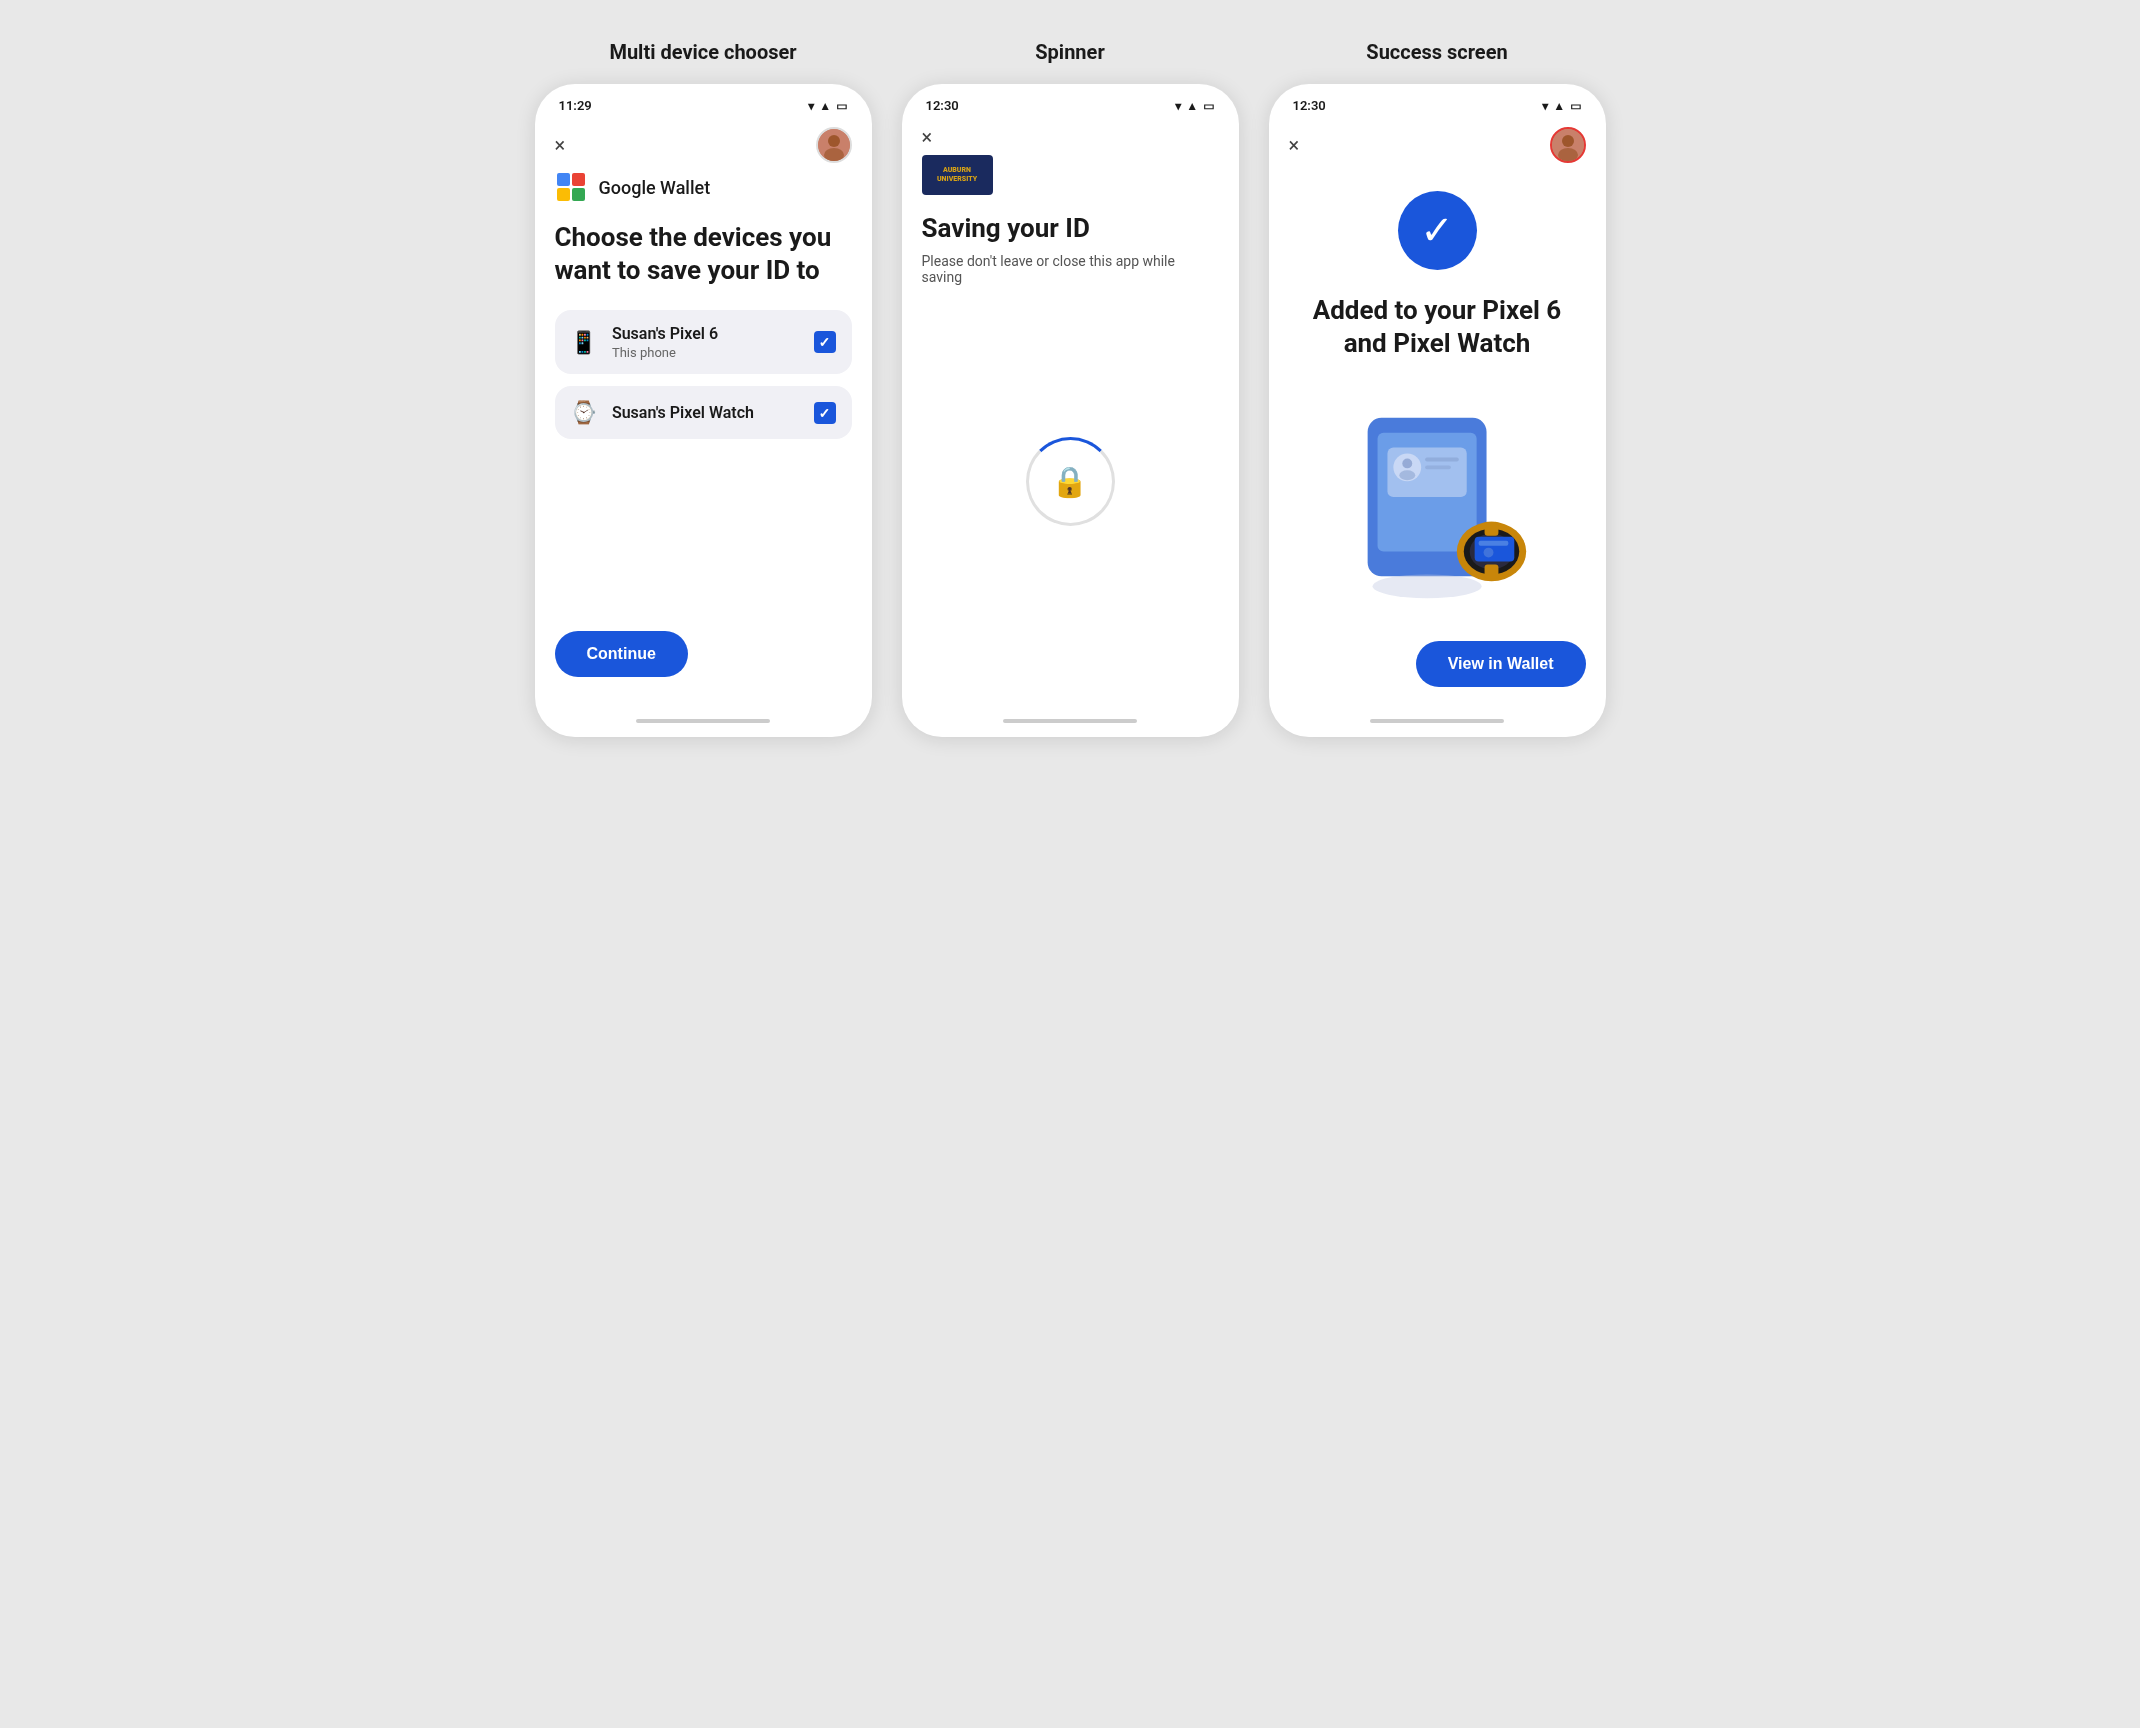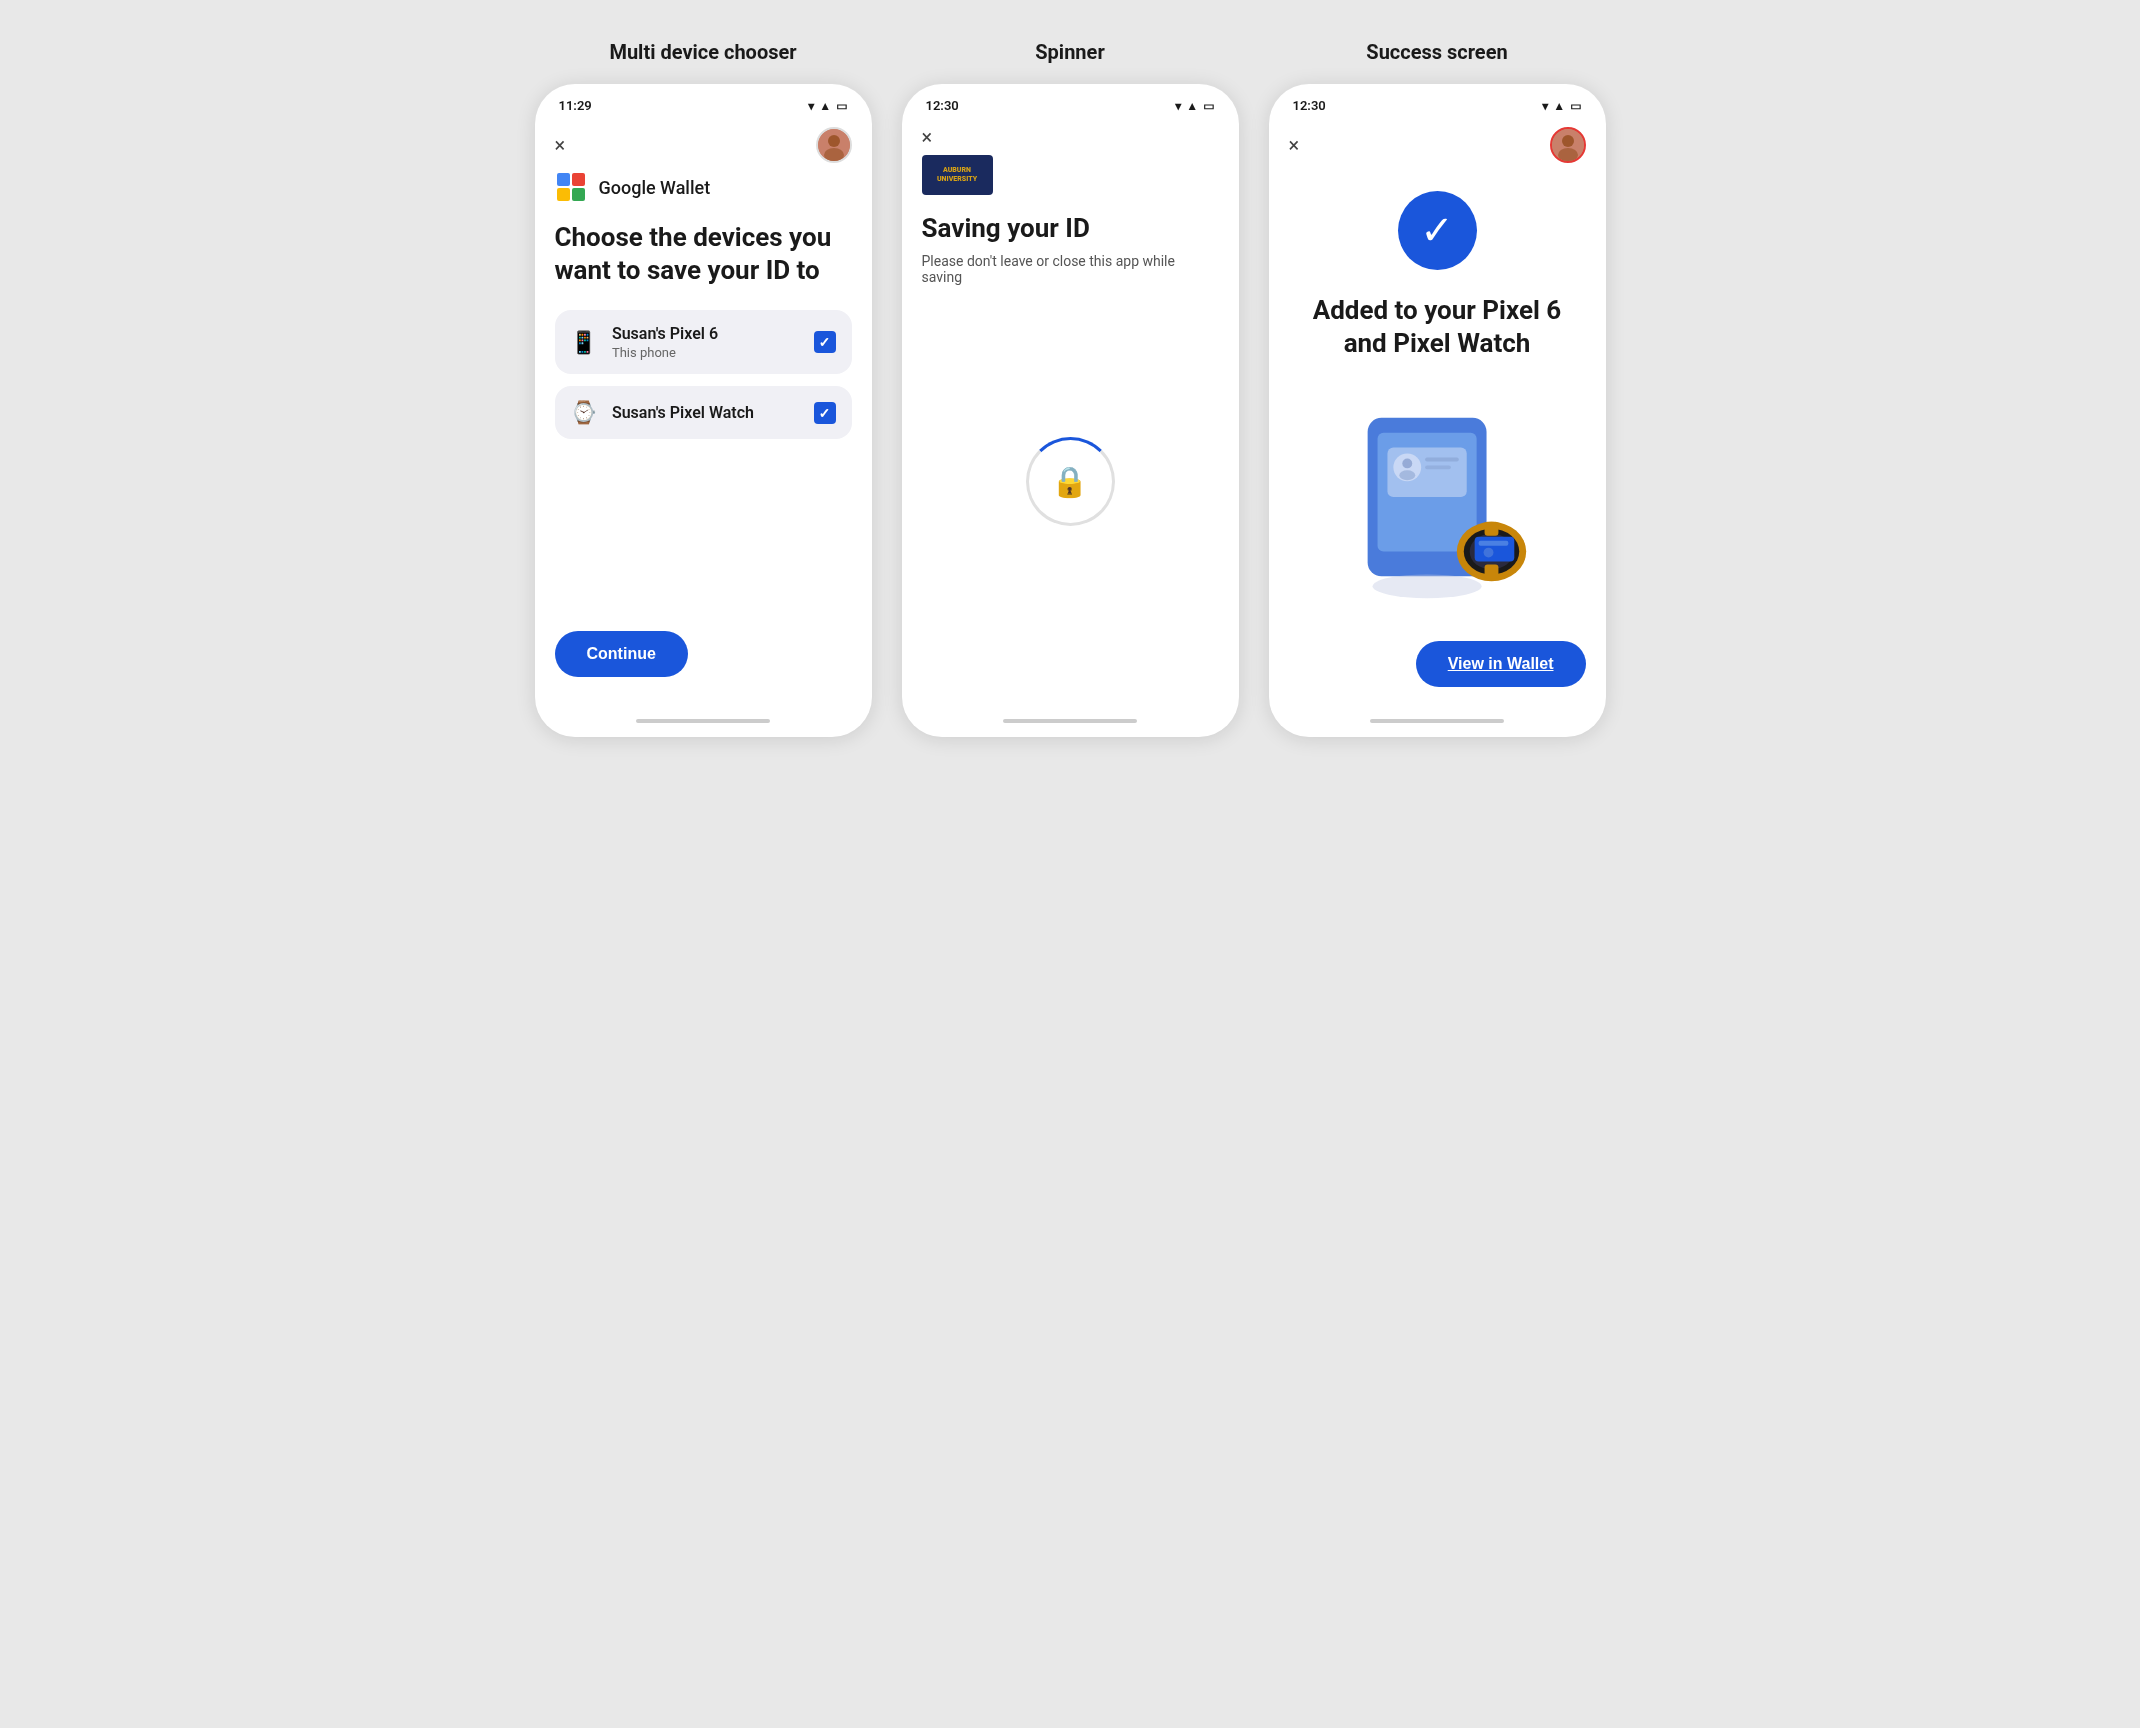--- a/index.html
+++ b/index.html
@@ -283,21 +283,20 @@
       color: #fff;
       border: none;
       border-radius: 50px;
       padding: 14px 32px;
       font-size: 16px;
       font-weight: 600;
       cursor: pointer;
       align-self: flex-end;
       margin-bottom: 10px;
       margin-top: auto;
-      text-decoration: underline;
     }
     
     .gw-icon {
       display: flex;
       flex-direction: column;
       width: 28px;
       height: 28px;
       gap: 2px;
     }
     .gw-row {

